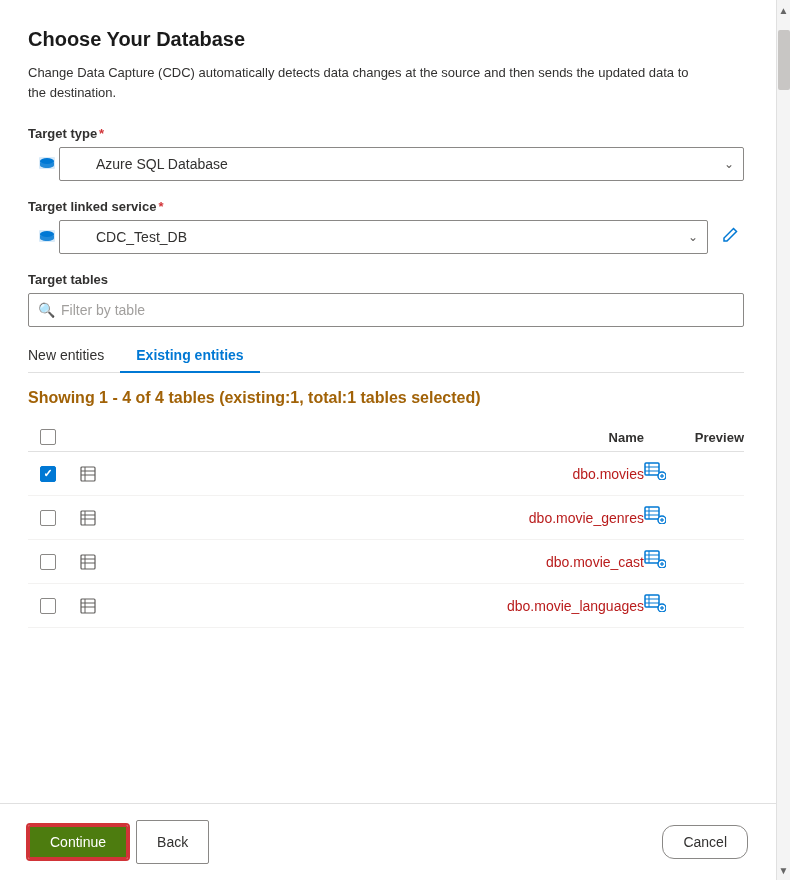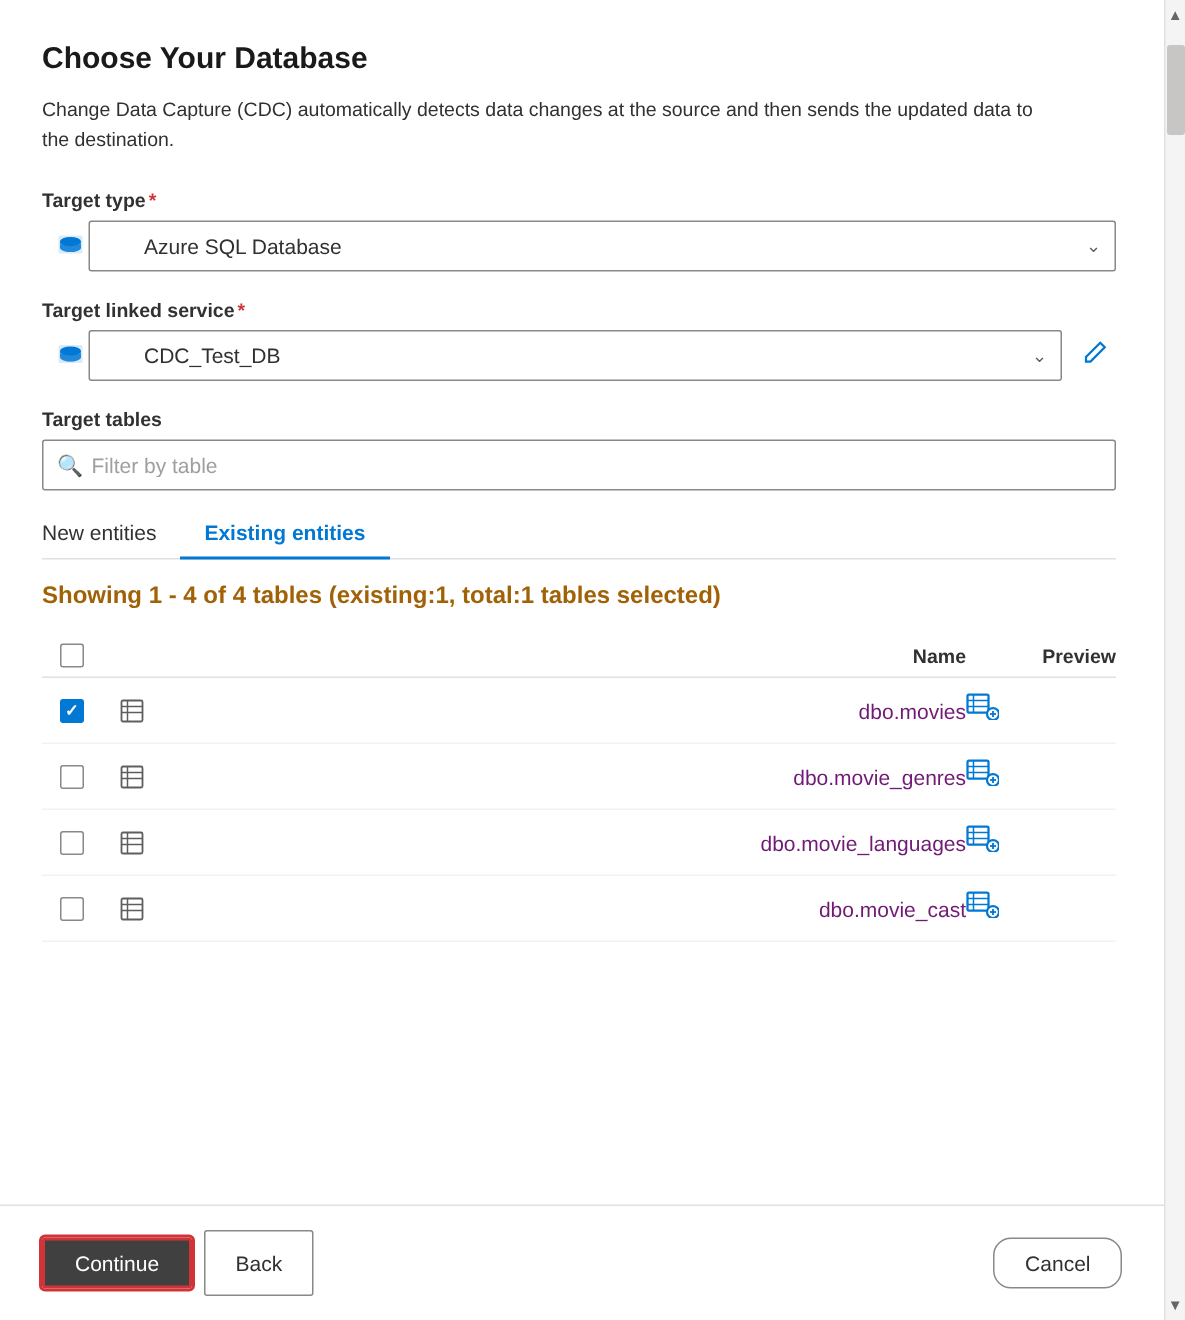--- a/index.html
+++ b/index.html
@@ -244,21 +244,21 @@
       font-weight: bold;
     }
     .table-icon-cell {
       display: flex;
       align-items: center;
       justify-content: center;
       color: #605e5c;
     }
     .table-name-cell {
       font-size: 14px;
-      color: #701a75;
+      color: #b91c1c;
     }
     .preview-cell {
       display: flex;
       align-items: center;
     }
     .preview-icon {
       color: #0078d4;
       cursor: pointer;
       font-size: 18px;
     }
@@ -271,21 +271,21 @@
     .footer {
       display: flex;
       align-items: center;
       gap: 8px;
       padding: 16px 28px;
       border-top: 1px solid #e0e0e0;
       background: #fff;
       margin-right: 14px;
     }
     .btn-continue {
-      background: #404040;
+      background: #4d7c0f;
       color: #fff;
       border: 2px solid #d13438;
       border-radius: 2px;
       padding: 6px 20px;
       font-size: 14px;
       cursor: pointer;
       font-weight: 400;
       height: 34px;
       outline: 2px solid #d13438;
       outline-offset: 0px;
@@ -456,63 +456,63 @@
           <div class="checkbox"></div>
         </div>
         <div class="table-icon-cell">
           <svg width="16" height="16" viewBox="0 0 16 16" fill="none">
             <rect x="1" y="1" width="14" height="14" rx="1" stroke="#605e5c" stroke-width="1.2" fill="none"></rect>
             <line x1="1" y1="5" x2="15" y2="5" stroke="#605e5c" stroke-width="1"></line>
             <line x1="1" y1="9" x2="15" y2="9" stroke="#605e5c" stroke-width="1"></line>
             <line x1="5" y1="1" x2="5" y2="15" stroke="#605e5c" stroke-width="1"></line>
           </svg>
         </div>
+        <div class="table-name-cell">dbo.movie_cast</div>
+        <div class="preview-cell">
+          <span class="preview-icon">
+            <svg width="22" height="18" viewBox="0 0 22 18" fill="none">
+              <rect x="1" y="1" width="14" height="12" rx="1" stroke="#0078d4" stroke-width="1.5" fill="none"></rect>
+              <line x1="1" y1="5" x2="15" y2="5" stroke="#0078d4" stroke-width="1"></line>
+              <line x1="1" y1="9" x2="15" y2="9" stroke="#0078d4" stroke-width="1"></line>
+              <line x1="5" y1="1" x2="5" y2="13" stroke="#0078d4" stroke-width="1"></line>
+              <circle cx="18" cy="14" r="4" fill="white" stroke="#0078d4" stroke-width="1.5"></circle>
+              <line x1="16" y1="14" x2="20" y2="14" stroke="#0078d4" stroke-width="1.2"></line>
+              <line x1="18" y1="12" x2="18" y2="16" stroke="#0078d4" stroke-width="1.2"></line>
+            </svg>
+          </span>
+        </div>
+      </div>
+
+      <div class="table-row">
+        <div class="checkbox-cell">
+          <div class="checkbox"></div>
+        </div>
+        <div class="table-icon-cell">
+          <svg width="16" height="16" viewBox="0 0 16 16" fill="none">
+            <rect x="1" y="1" width="14" height="14" rx="1" stroke="#605e5c" stroke-width="1.2" fill="none"></rect>
+            <line x1="1" y1="5" x2="15" y2="5" stroke="#605e5c" stroke-width="1"></line>
+            <line x1="1" y1="9" x2="15" y2="9" stroke="#605e5c" stroke-width="1"></line>
+            <line x1="5" y1="1" x2="5" y2="15" stroke="#605e5c" stroke-width="1"></line>
+          </svg>
+        </div>
         <div class="table-name-cell">dbo.movie_languages</div>
         <div class="preview-cell">
           <span class="preview-icon">
             <svg width="22" height="18" viewBox="0 0 22 18" fill="none">
               <rect x="1" y="1" width="14" height="12" rx="1" stroke="#0078d4" stroke-width="1.5" fill="none"></rect>
               <line x1="1" y1="5" x2="15" y2="5" stroke="#0078d4" stroke-width="1"></line>
               <line x1="1" y1="9" x2="15" y2="9" stroke="#0078d4" stroke-width="1"></line>
               <line x1="5" y1="1" x2="5" y2="13" stroke="#0078d4" stroke-width="1"></line>
               <circle cx="18" cy="14" r="4" fill="white" stroke="#0078d4" stroke-width="1.5"></circle>
               <line x1="16" y1="14" x2="20" y2="14" stroke="#0078d4" stroke-width="1.2"></line>
               <line x1="18" y1="12" x2="18" y2="16" stroke="#0078d4" stroke-width="1.2"></line>
             </svg>
           </span>
         </div>
       </div>
-
-      <div class="table-row">
-        <div class="checkbox-cell">
-          <div class="checkbox"></div>
-        </div>
-        <div class="table-icon-cell">
-          <svg width="16" height="16" viewBox="0 0 16 16" fill="none">
-            <rect x="1" y="1" width="14" height="14" rx="1" stroke="#605e5c" stroke-width="1.2" fill="none"></rect>
-            <line x1="1" y1="5" x2="15" y2="5" stroke="#605e5c" stroke-width="1"></line>
-            <line x1="1" y1="9" x2="15" y2="9" stroke="#605e5c" stroke-width="1"></line>
-            <line x1="5" y1="1" x2="5" y2="15" stroke="#605e5c" stroke-width="1"></line>
-          </svg>
-        </div>
-        <div class="table-name-cell">dbo.movie_cast</div>
-        <div class="preview-cell">
-          <span class="preview-icon">
-            <svg width="22" height="18" viewBox="0 0 22 18" fill="none">
-              <rect x="1" y="1" width="14" height="12" rx="1" stroke="#0078d4" stroke-width="1.5" fill="none"></rect>
-              <line x1="1" y1="5" x2="15" y2="5" stroke="#0078d4" stroke-width="1"></line>
-              <line x1="1" y1="9" x2="15" y2="9" stroke="#0078d4" stroke-width="1"></line>
-              <line x1="5" y1="1" x2="5" y2="13" stroke="#0078d4" stroke-width="1"></line>
-              <circle cx="18" cy="14" r="4" fill="white" stroke="#0078d4" stroke-width="1.5"></circle>
-              <line x1="16" y1="14" x2="20" y2="14" stroke="#0078d4" stroke-width="1.2"></line>
-              <line x1="18" y1="12" x2="18" y2="16" stroke="#0078d4" stroke-width="1.2"></line>
-            </svg>
-          </span>
-        </div>
-      </div>
     </div>
   </div>
 
   <div class="scrollbar">
     <div class="scrollbar-up">▲</div>
     <div class="scrollbar-track">
       <div class="scrollbar-thumb"></div>
     </div>
     <div class="scrollbar-down">▼</div>
   </div>

